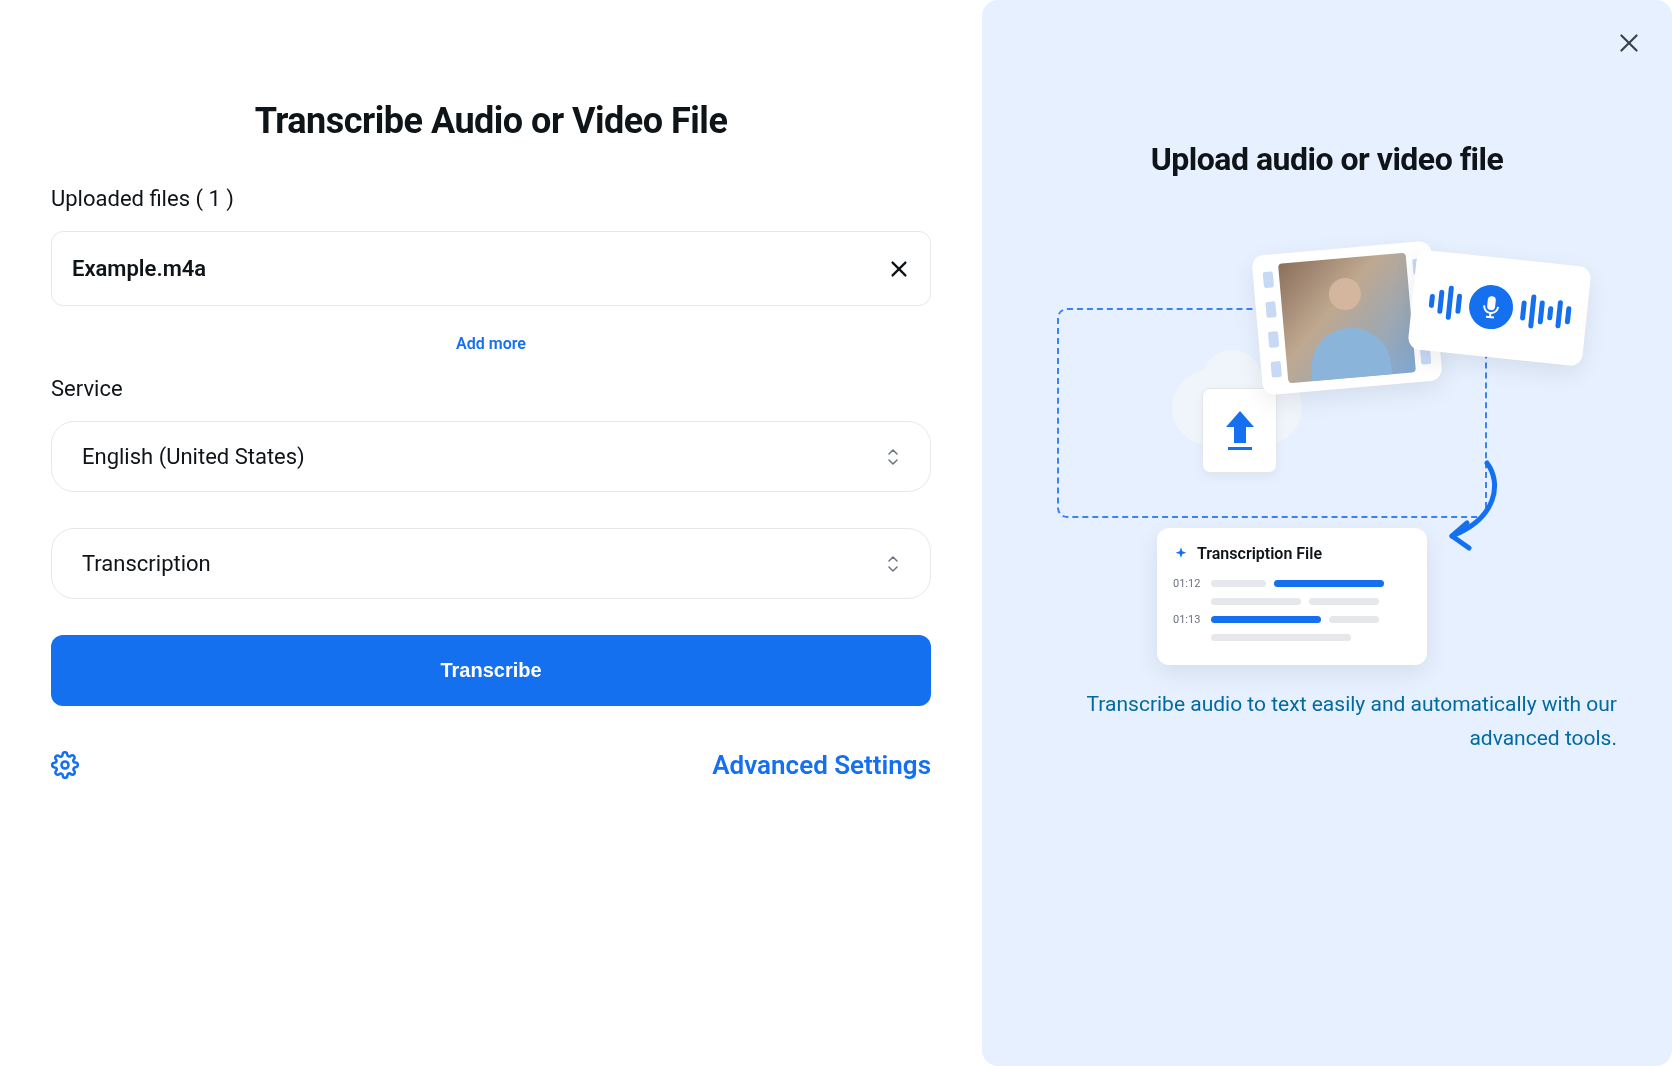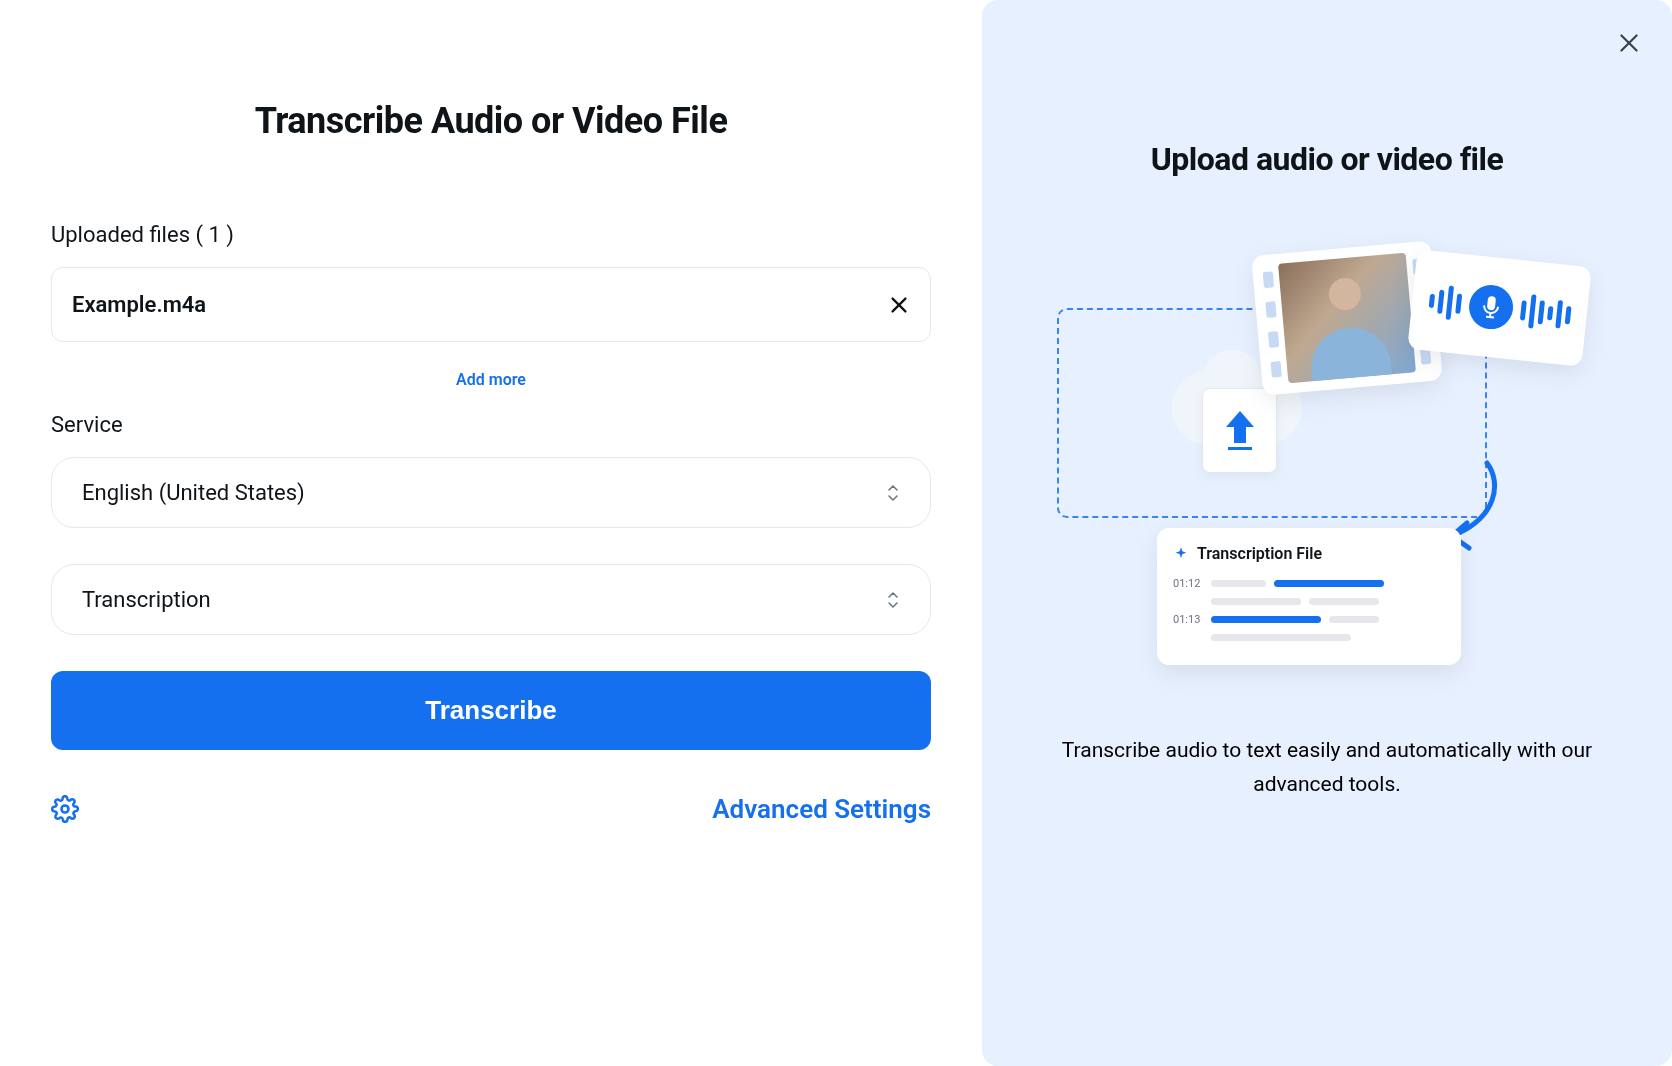--- a/index.html
+++ b/index.html
@@ -18,21 +18,21 @@
     flex-direction: column;
     align-items: center;
   }
   .left-inner {
     width: 880px;
   }
   .page-title {
     font-size: 36px;
     font-weight: 700;
     text-align: center;
-    margin-bottom: 80px;
+    margin-bottom: 44px;
     letter-spacing: -0.5px;
   }
   .section-label {
     font-size: 22px;
     font-weight: 400;
     margin-bottom: 20px;
     color: #0f1419;
   }
   .file-chip {
     display: flex;
@@ -79,21 +79,21 @@
     flex-direction: column;
     align-items: center;
   }
   .primary-btn {
     width: 100%;
     background: #1570ef;
     color: #fff;
     border: none;
     border-radius: 12px;
     padding: 24px;
-    font-size: 26px;
+    font-size: 20px;
     font-weight: 600;
     cursor: pointer;
     margin-bottom: 44px;
   }
   .adv-settings {
     display: flex;
     align-items: center;
     justify-content: space-between;
     gap: 14px;
     color: #1570ef;
@@ -267,21 +267,21 @@
   .arrow-swirl {
     position: absolute;
     right: 90px;
     top: 230px;
     width: 80px; height: 100px;
   }
   .trans-card {
     position: absolute;
     left: 100px;
     top: 300px;
-    width: 304px;
+    width: 270px;
     background: #fff;
     border-radius: 12px;
     box-shadow: 0 8px 24px rgba(0,0,0,0.08);
     padding: 16px;
   }
   .trans-card-header {
     display: flex;
     align-items: center;
     gap: 8px;
     font-size: 16px;
@@ -291,25 +291,24 @@
   .trans-line {
     display: flex;
     align-items: center;
     gap: 8px;
     margin-bottom: 8px;
   }
   .trans-time { font-size: 11px; color: #6b7280; width: 30px; }
   .trans-bar { height: 7px; border-radius: 4px; }
   .right-desc {
     font-size: 21px;
-    text-align: center;
-    color: #000000;
+    text-align: right;
+    color: #0369a1;
     line-height: 1.6;
     max-width: 580px;
-    margin-top: 46px;
   }
 </style>
 </head>
 <body>
 
 <div class="left-panel">
   <div class="left-inner">
     <h1 class="page-title">Transcribe Audio or Video File</h1>
 
     <div class="section-label">Uploaded files ( 1 )</div>

